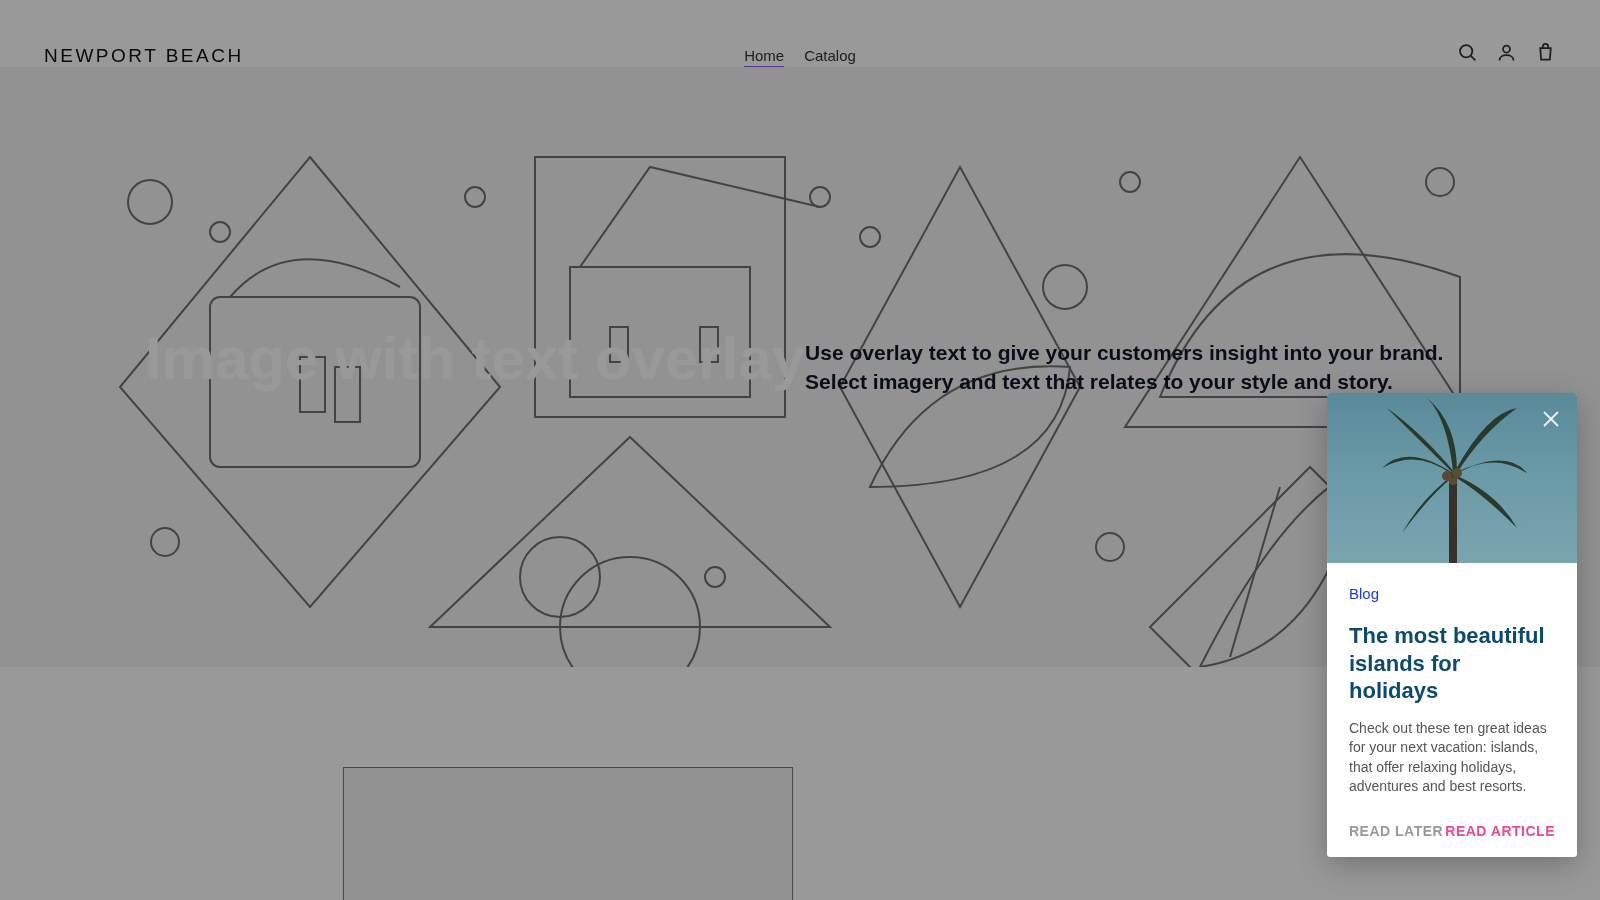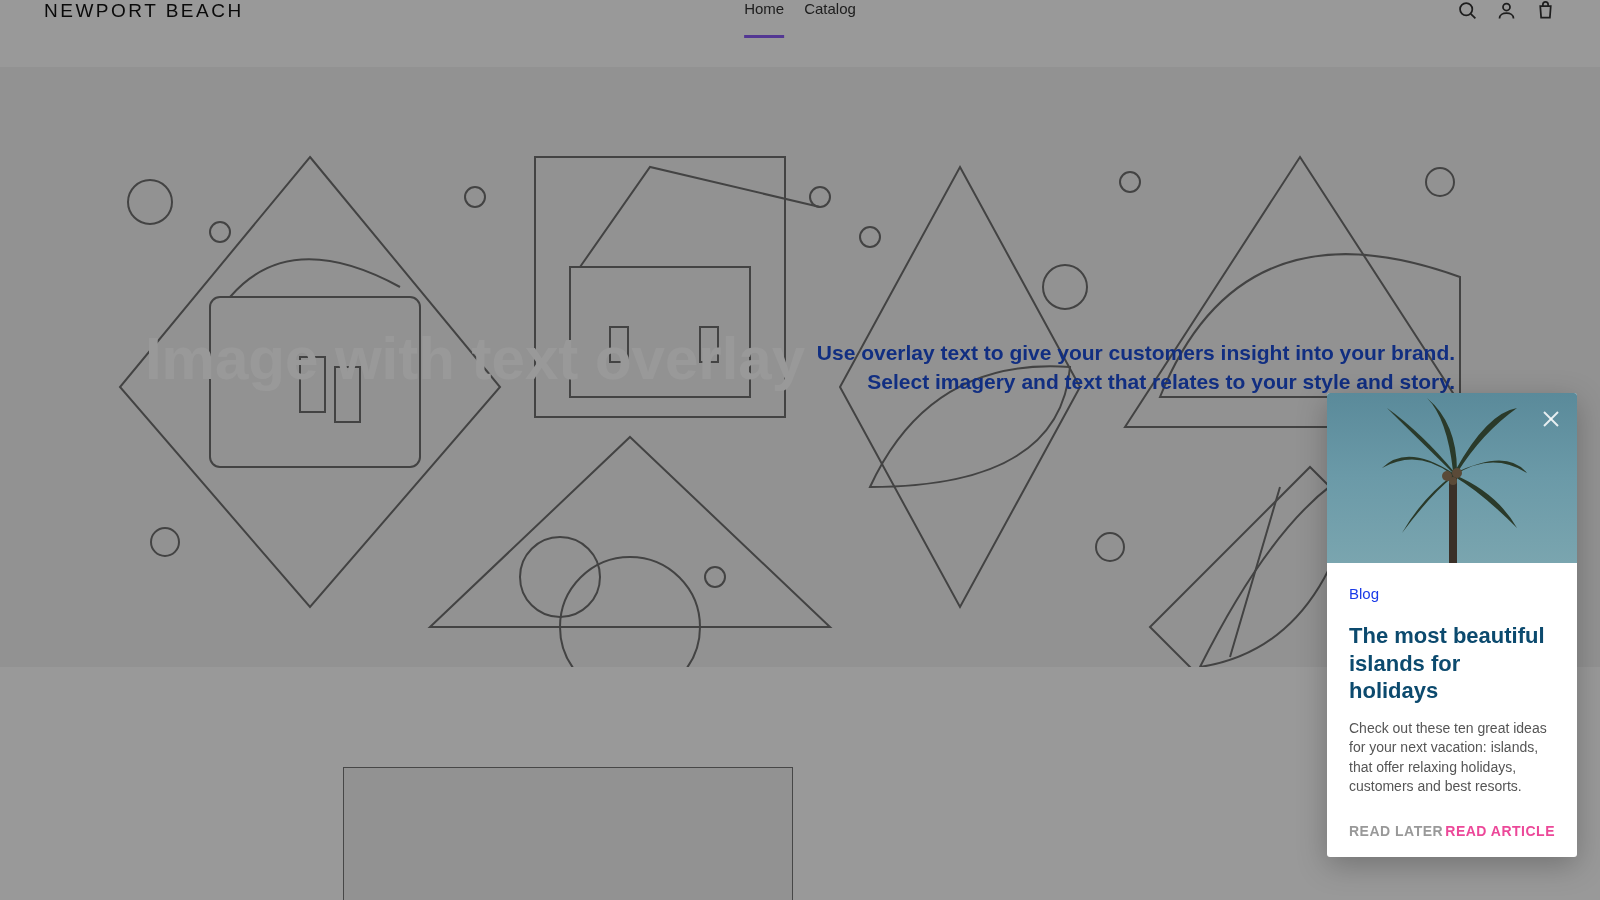--- a/index.html
+++ b/index.html
@@ -14,21 +14,21 @@
 .overlay {
   position: absolute;
   inset: 0;
   background: rgba(0,0,0,0.40);
   z-index: 10;
   pointer-events: none;
 }
 .header {
   height: 67px;
   display: flex;
-  align-items: flex-start;
+  align-items: flex-end;
   padding: 0 44px;
   background: #fff;
   position: relative;
   gap: 20px;
 }
 .logo {
   font-weight: 400;
   font-size: 19px;
   letter-spacing: 2.5px;
   color: #111;
@@ -40,22 +40,22 @@
   display: flex;
   gap: 20px;
 }
 .nav a {
   font-size: 15px;
   color: #333;
   text-decoration: none;
   cursor: pointer;
 }
 .nav a.active {
-  border-bottom: 3px solid #8b5cf6;
-  padding-bottom: 18px;
+  border-bottom: 1px solid #8b5cf6;
+  padding-bottom: 2px;
 }
 .header-icons {
   margin-left: auto;
   display: flex;
   gap: 18px;
   align-items: center;
 }
 .header-icons svg {
   width: 21px;
   height: 21px;
@@ -83,23 +83,23 @@
   font-size: 60px;
   font-weight: 700;
   color: #fff;
   margin-bottom: 18px;
   text-align: center;
 }
 .hero-sub {
   position: relative;
   font-size: 21px;
   font-weight: 600;
-  color: #1d4ed8;
+  color: #0f172a;
   max-width: 650px;
-  text-align: right;
+  text-align: left;
   line-height: 1.4;
 }
 .section {
   padding: 100px 44px 0;
 }
 .placeholder-box {
   width: 450px;
   height: 200px;
   margin-left: 299px;
   border: 1px solid #777;
@@ -290,19 +290,19 @@
       <g fill="#5a4a38">
         <circle cx="80" cy="83" r="5"></circle>
           <circle cx="90" cy="80" r="5"></circle>
           <circle cx="86" cy="88" r="4"></circle>
       </g>
     </svg>
   </div>
   <div class="popup-body">
     <div class="popup-tag">Blog</div>
     <div class="popup-title">The most beautiful islands for holidays</div>
-    <div class="popup-text">Check out these ten great ideas for your next vacation: islands, that offer relaxing holidays, customers and best resorts.</div>
+    <div class="popup-text">Check out these ten great ideas for your next vacation: islands, that offer relaxing holidays, adventures and best resorts.</div>
     <div class="popup-actions">
       <span class="btn-later">READ LATER</span>
       <span class="btn-read">READ ARTICLE</span>
     </div>
   </div>
 </div>
 
 </body></html>

